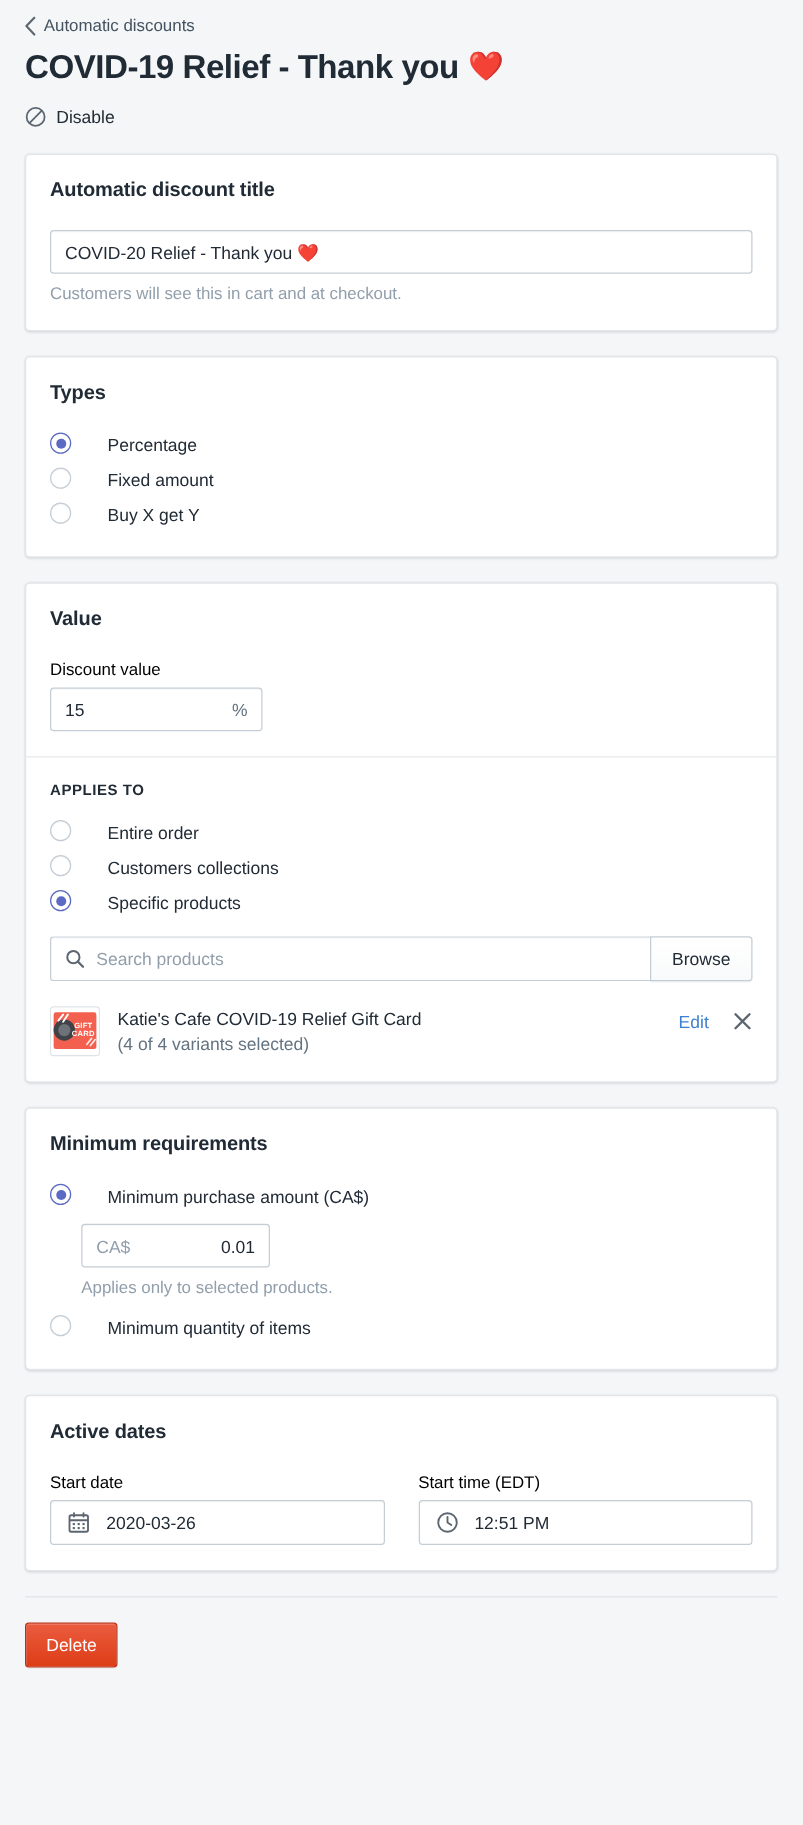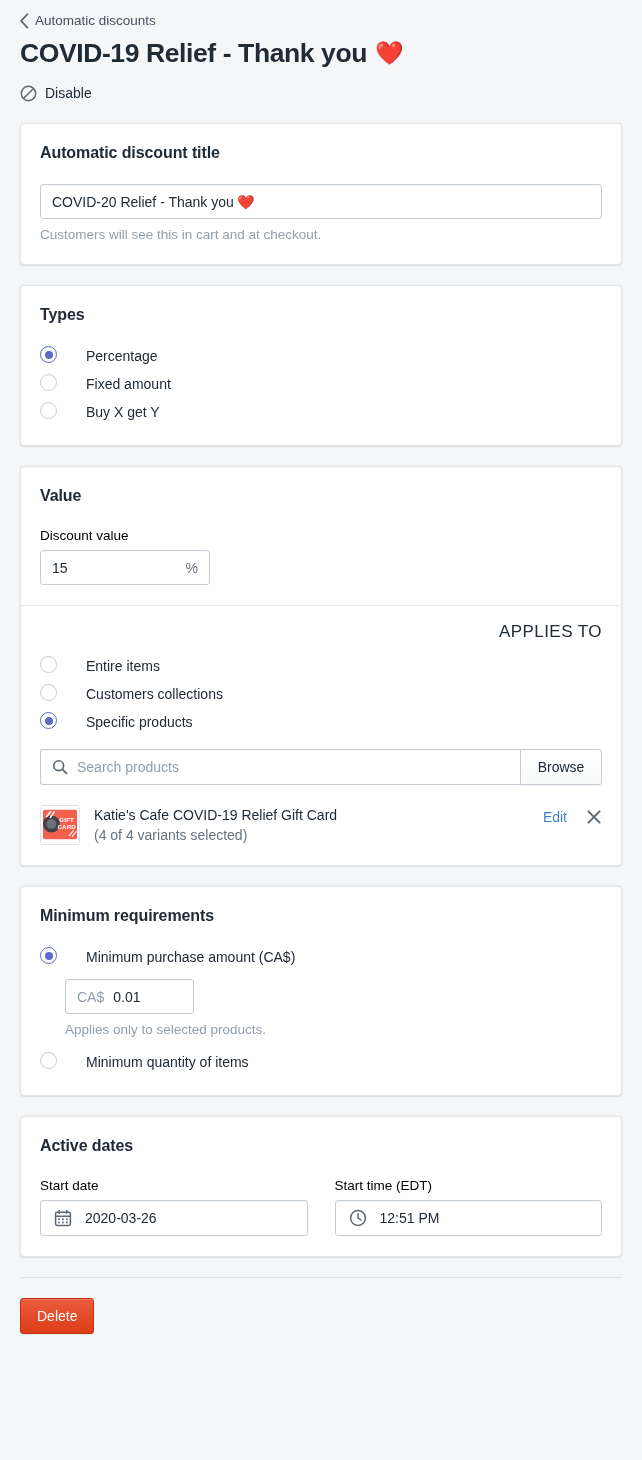--- a/index.html
+++ b/index.html
@@ -70,28 +70,27 @@
   .card-section + .card-section { border-top: 1px solid #e6e9ec; }
   .card-title {
     font-size: 16px;
     font-weight: bold;
     letter-spacing: -0.1px;
     color: #212b36;
     line-height: 22px;
     margin-bottom: 20px;
   }
   .sub-head {
-    font-size: 17px;
-    font-weight: normal;
+    font-size: 12px;
+    font-weight: bold;
     letter-spacing: 0.45px;
     text-transform: uppercase;
     color: #212b36;
     line-height: 16px;
     margin-bottom: 16px;
-    text-align: right;
   }
   .field-label {
     font-size: 13.5px;
     color: #000000;
     line-height: 18px;
     margin-bottom: 5px;
   }
   .help-text {
     font-size: 13.5px;
     color: #919eab;
@@ -110,21 +109,21 @@
     padding: 0 11px;
     font-size: 14px;
     color: #212b36;
     box-shadow: inset 0 1px 0 0 rgba(99,115,129,0.05);
   }
   .input .val { line-height: 20px; }
   .input .suffix { margin-left: auto; color: #637381; font-size: 14px; }
   .input .prefix { color: #919eab; font-size: 14px; margin-right: 9px; }
   .input-title { width: 100%; }
   .input-value { width: 170px; }
-  .input-money { width: 129px; margin-left: 25px; }
+  .input-money { width: 151px; margin-left: 25px; justify-content: space-between; }
 
   
   .choice {
     display: flex;
     align-items: flex-start;
     gap: 29px;
     min-height: 23px;
     margin-bottom: 5px;
   }
   .choice:last-child { margin-bottom: 0; }
@@ -321,21 +320,21 @@
       <span class="val">15</span>
       <span class="suffix">%</span>
     </div>
   </div>
 
   <div class="card-section">
     <div class="sub-head">APPLIES TO</div>
 
     <div class="choice">
       <span class="radio"></span>
-      <span class="choice-label">Entire items</span>
+      <span class="choice-label">Entire order</span>
     </div>
     <div class="choice">
       <span class="radio"></span>
       <span class="choice-label">Customers collections</span>
     </div>
     <div class="choice">
       <span class="radio checked"></span>
       <span class="choice-label">Specific products</span>
     </div>
 

